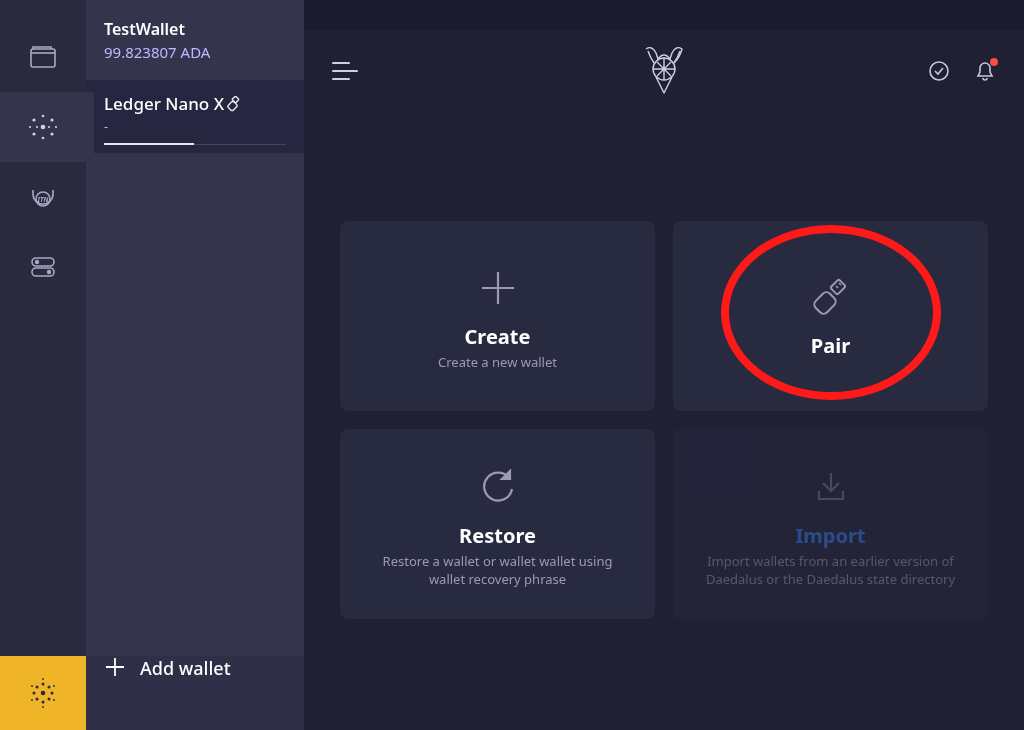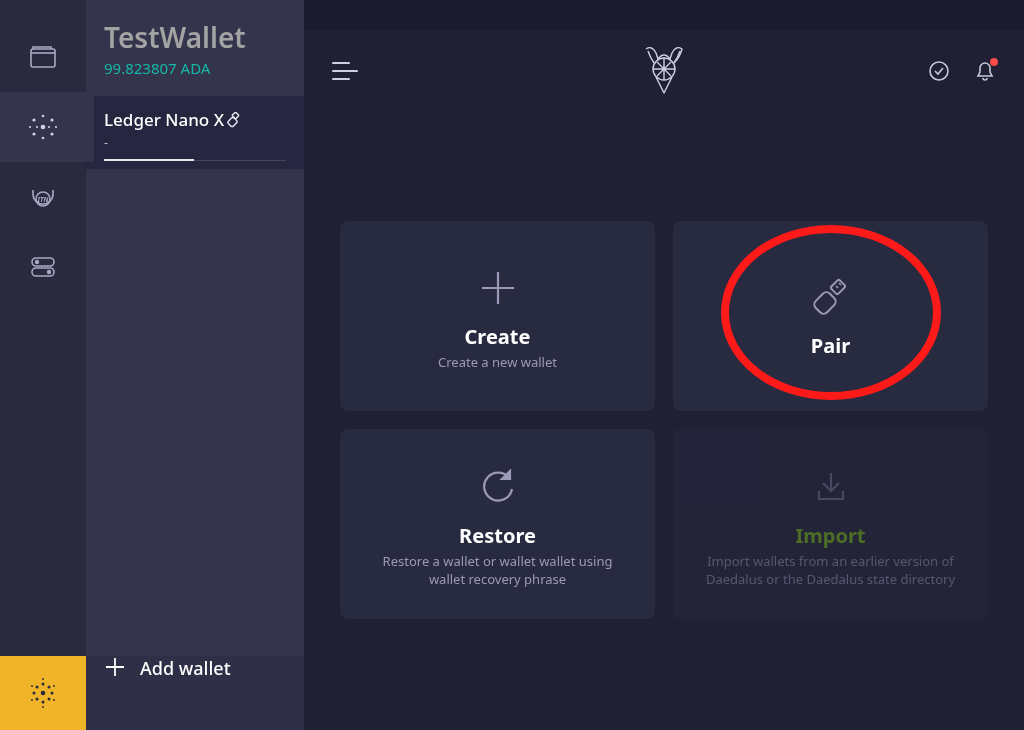--- a/index.html
+++ b/index.html
@@ -45,24 +45,24 @@
     position: absolute; left: 86px; top: 0;
     width: 218px; height: 100%;
     background: #34344d;
     display: flex; flex-direction: column;
     z-index: 1;
   }
   .wallet-header {
     padding: 18px 18px 18px 18px;
   }
   .wallet-name {
-    font-size: 28px; font-weight: 600; color: #a3a3a3;
+    font-size: 16px; font-weight: 600; color: #ffffff;
   }
   .wallet-balance {
-    font-size: 15px; color: #14b8a6; margin-top: 2px;
+    font-size: 15px; color: #c4b5fd; margin-top: 2px;
   }
   .wallet-item {
     padding: 12px 18px 18px 18px;
     cursor: pointer;
     position: relative;
   }
   .wallet-item.selected {
     background: #262640;
   }
   .wallet-item-title {
@@ -137,21 +137,21 @@
     display: flex; flex-direction: column;
     align-items: center; justify-content: center;
     padding: 18px 26px;
     text-align: center;
     cursor: pointer;
     color: #cfcfe4;
   }
   .tile.dim { opacity: 0.45; }
   .tile-icon { height: 54px; display:flex; align-items:center; justify-content:center; margin-bottom: 8px; }
   .tile-title { font-size: 20px; font-weight: 700; color: #fff; margin-bottom: 4px; }
-  .tile.dim .tile-title { color: #84cc16; }
+  .tile.dim .tile-title { color: #3b82f6; }
   .tile-desc { font-size: 13px; color: #9a9ab8; line-height: 1.35; }
 
   .red-circle {
     position: absolute;
     width: 220px; height: 175px;
     border: 8px solid #ff1a1a;
     border-radius: 50%;
     left: 50%; top: 50%;
     transform: translate(-50%,-52%);
     pointer-events: none;

